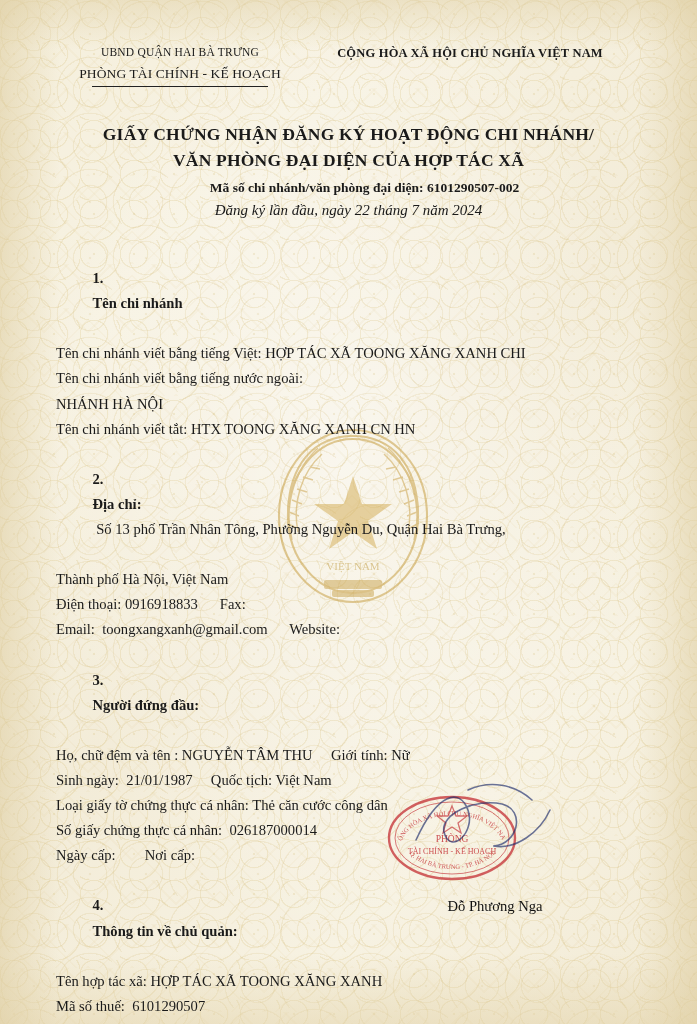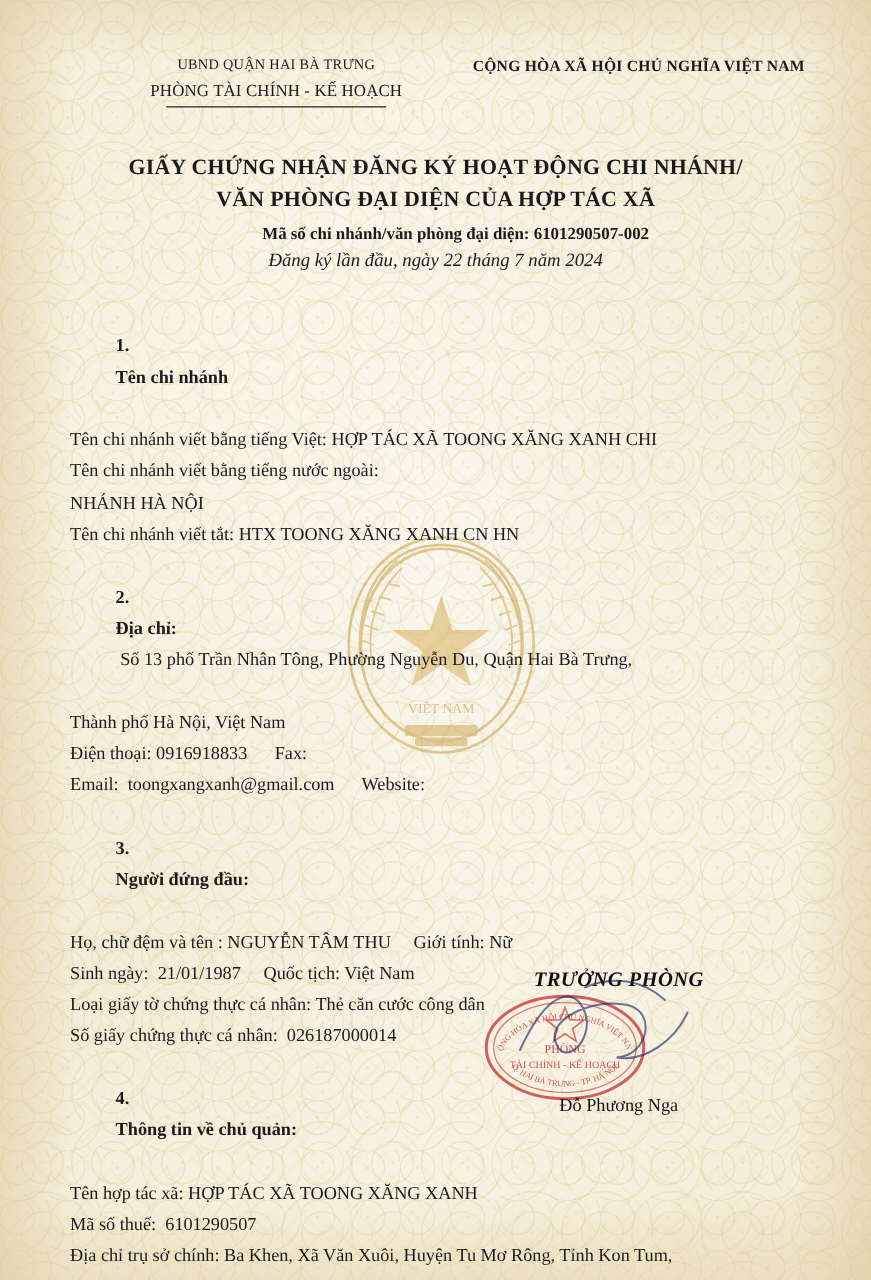--- a/index.html
+++ b/index.html
@@ -48,23 +48,22 @@
   }
   #content {
     position: relative;
     z-index: 5;
     padding: 0;
   }
 
   
   .header {
     display: flex;
-    justify-content: flex-end;
+    justify-content: flex-start;
     padding: 44px 21px 0 55px;
-    margin-left: 20px;
   }
   .hdr-col {
     text-align: center;
     line-height: 1.5;
   }
   .hdr-left { width: 250px; }
   .hdr-right { width: 330px; }
   .hdr-line1 {
     font-size: 11.5px;
     letter-spacing: 0.2px;
@@ -152,21 +151,21 @@
     top: 774px;
     width: 190px;
     font-size: 16.5px;
     font-weight: bold;
     font-style: italic;
     letter-spacing: 0.3px;
     color: #111;
   }
   #sig-name {
     left: 395px;
-    top: 877px;
+    top: 898px;
     width: 200px;
     font-size: 14.6px;
     color: #111;
   }
   #stamp {
     position: absolute;
     z-index: 5;
     left: 377px;
     top: 793px;
     width: 150px;
@@ -272,36 +271,36 @@
 
       <div>
         <div class="row sec-title">
           <span>3.</span>
           <span>Người đứng đầu:</span>
         </div>
         <div class="row">Họ, chữ đệm và tên : NGUYỄN TÂM THU     Giới tính: Nữ</div>
         <div class="row">Sinh ngày:  21/01/1987     Quốc tịch: Việt Nam</div>
         <div class="row">Loại giấy tờ chứng thực cá nhân: Thẻ căn cước công dân</div>
         <div class="row">Số giấy chứng thực cá nhân:  026187000014</div>
+        <div class="row">Ngày cấp:        Nơi cấp:</div>
       </div>
 
       <div>
         <div class="row sec-title">
           <span>4.</span>
           <span>Thông tin về chủ quản:</span>
         </div>
         <div class="row">Tên hợp tác xã: HỢP TÁC XÃ TOONG XĂNG XANH</div>
         <div class="row">Mã số thuế:  6101290507</div>
         <div class="row">Địa chỉ trụ sở chính: Ba Khen, Xã Văn Xuôi, Huyện Tu Mơ Rông, Tỉnh Kon Tum,</div>
 
       </div>
     </div>
   </div>
 
-  <div class="sig" id="sig-title">TRƯỞNG PHÒNG</div>
 
   <svg id="stamp" viewBox="0 0 150 90">
     <g transform="translate(75,45)">
       <ellipse rx="63" ry="41" fill="none" stroke="#c2272d" stroke-width="2.4" opacity="0.85"></ellipse>
       <ellipse rx="57" ry="36" fill="none" stroke="#c2272d" stroke-width="1" opacity="0.7"></ellipse>
       <polygon points="0,-32 4,-22 15,-22 6,-15 9,-5 0,-11 -9,-5 -6,-15 -15,-22 -4,-22" fill="none" stroke="#c2272d" stroke-width="1.3" opacity="0.75"></polygon>
       <text y="4" text-anchor="middle" font-family="'Liberation Serif', serif" font-size="9.5" fill="#c2272d" opacity="0.95">PHÒNG</text>
       <text y="16" text-anchor="middle" font-family="'Liberation Serif', serif" font-size="8" fill="#c2272d" opacity="0.95">TÀI CHÍNH - KẾ HOẠCH</text>
       <path id="arcTop" d="M -50 2 A 52 34 0 0 1 50 2" fill="none"></path>
       <text font-family="'Liberation Serif', serif" font-size="6.5" fill="#c2272d" opacity="0.9">

